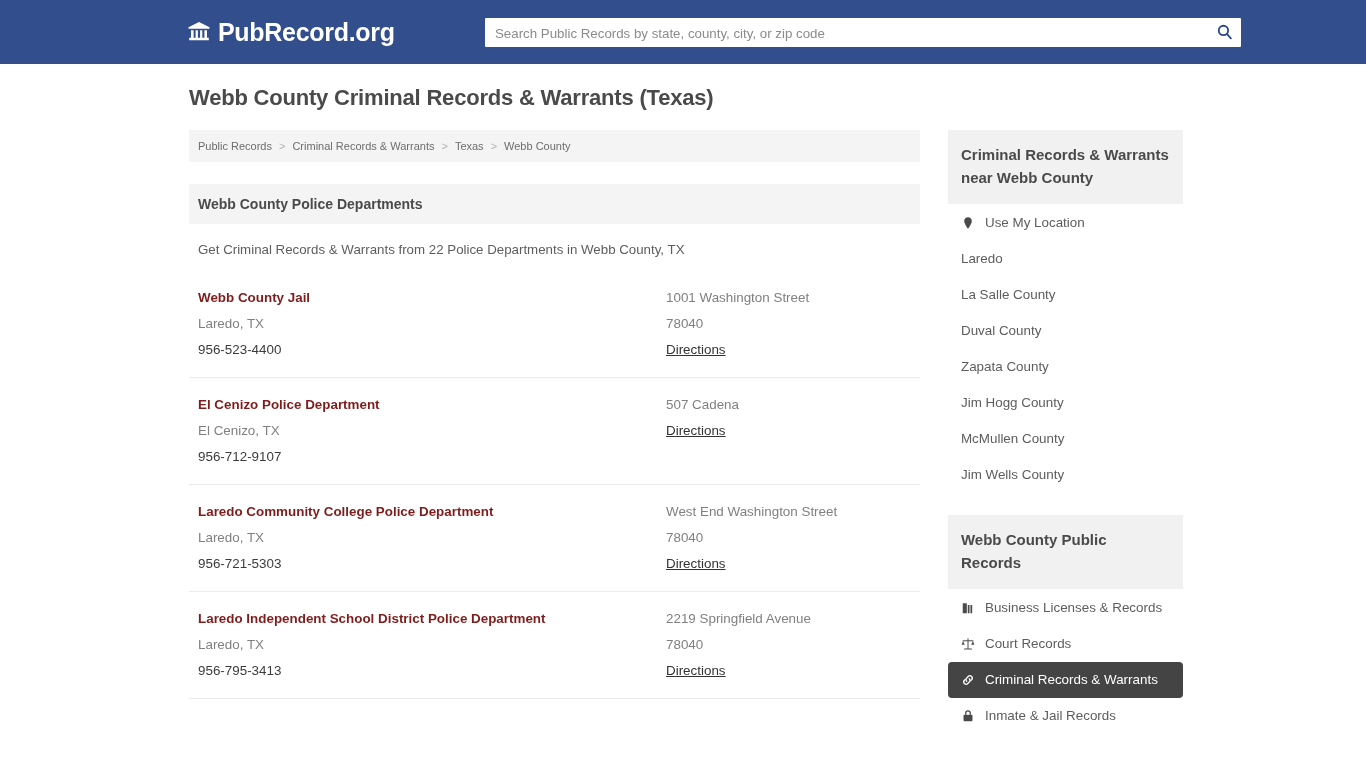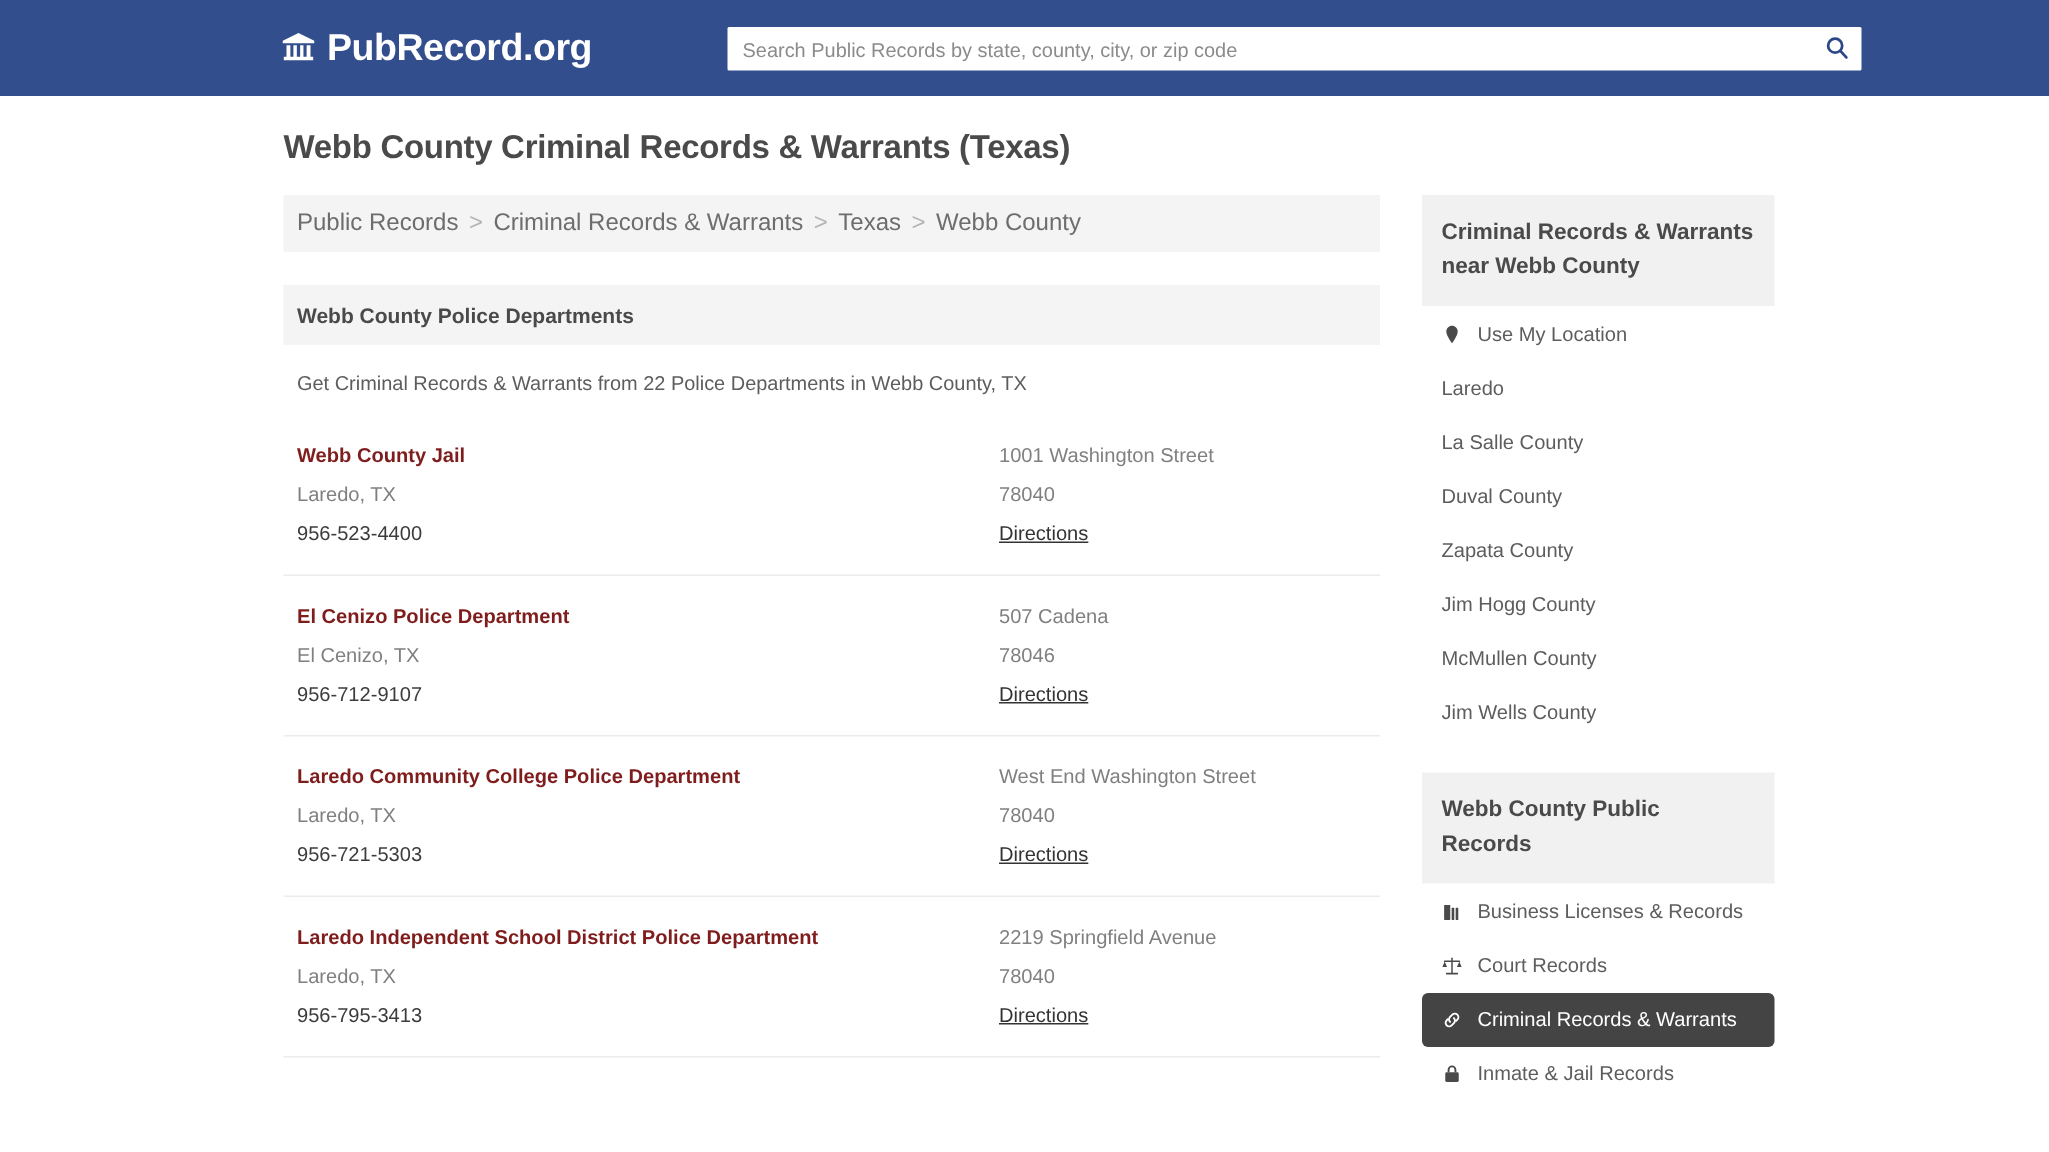--- a/index.html
+++ b/index.html
@@ -110,21 +110,21 @@
     align-items: flex-start;
     gap: 0;
   }
   .col-main { width: 734px; margin-left: 6px; }
   .col-side { width: 236px; margin-left: 28px; }
 
   
   .breadcrumb {
     background: #f4f4f4;
     padding: 10px 9px;
-    font-size: 16px;
+    font-size: 11px;
     color: #6d6d6d;
     display: flex;
     flex-wrap: wrap;
     align-items: flex-end;
     gap: 0;
   }
   .breadcrumb a {
     color: #6d6d6d;
     text-decoration: none;
   }
@@ -314,21 +314,20 @@
         </div>
 
         <div class="listing">
           <div class="listing-left">
             <div class="lname">El Cenizo Police Department</div>
             <div class="lcity">El Cenizo, TX</div>
             <div class="lphone">956-712-9107</div>
           </div>
           <div class="listing-right">
             <div class="laddr">507 Cadena</div>
-            <div class="lzip">78046</div>
             <div><a class="ldir" href="#">Directions</a></div>
           </div>
         </div>
 
         <div class="listing">
           <div class="listing-left">
             <div class="lname">Laredo Community College Police Department</div>
             <div class="lcity">Laredo, TX</div>
             <div class="lphone">956-721-5303</div>
           </div>

